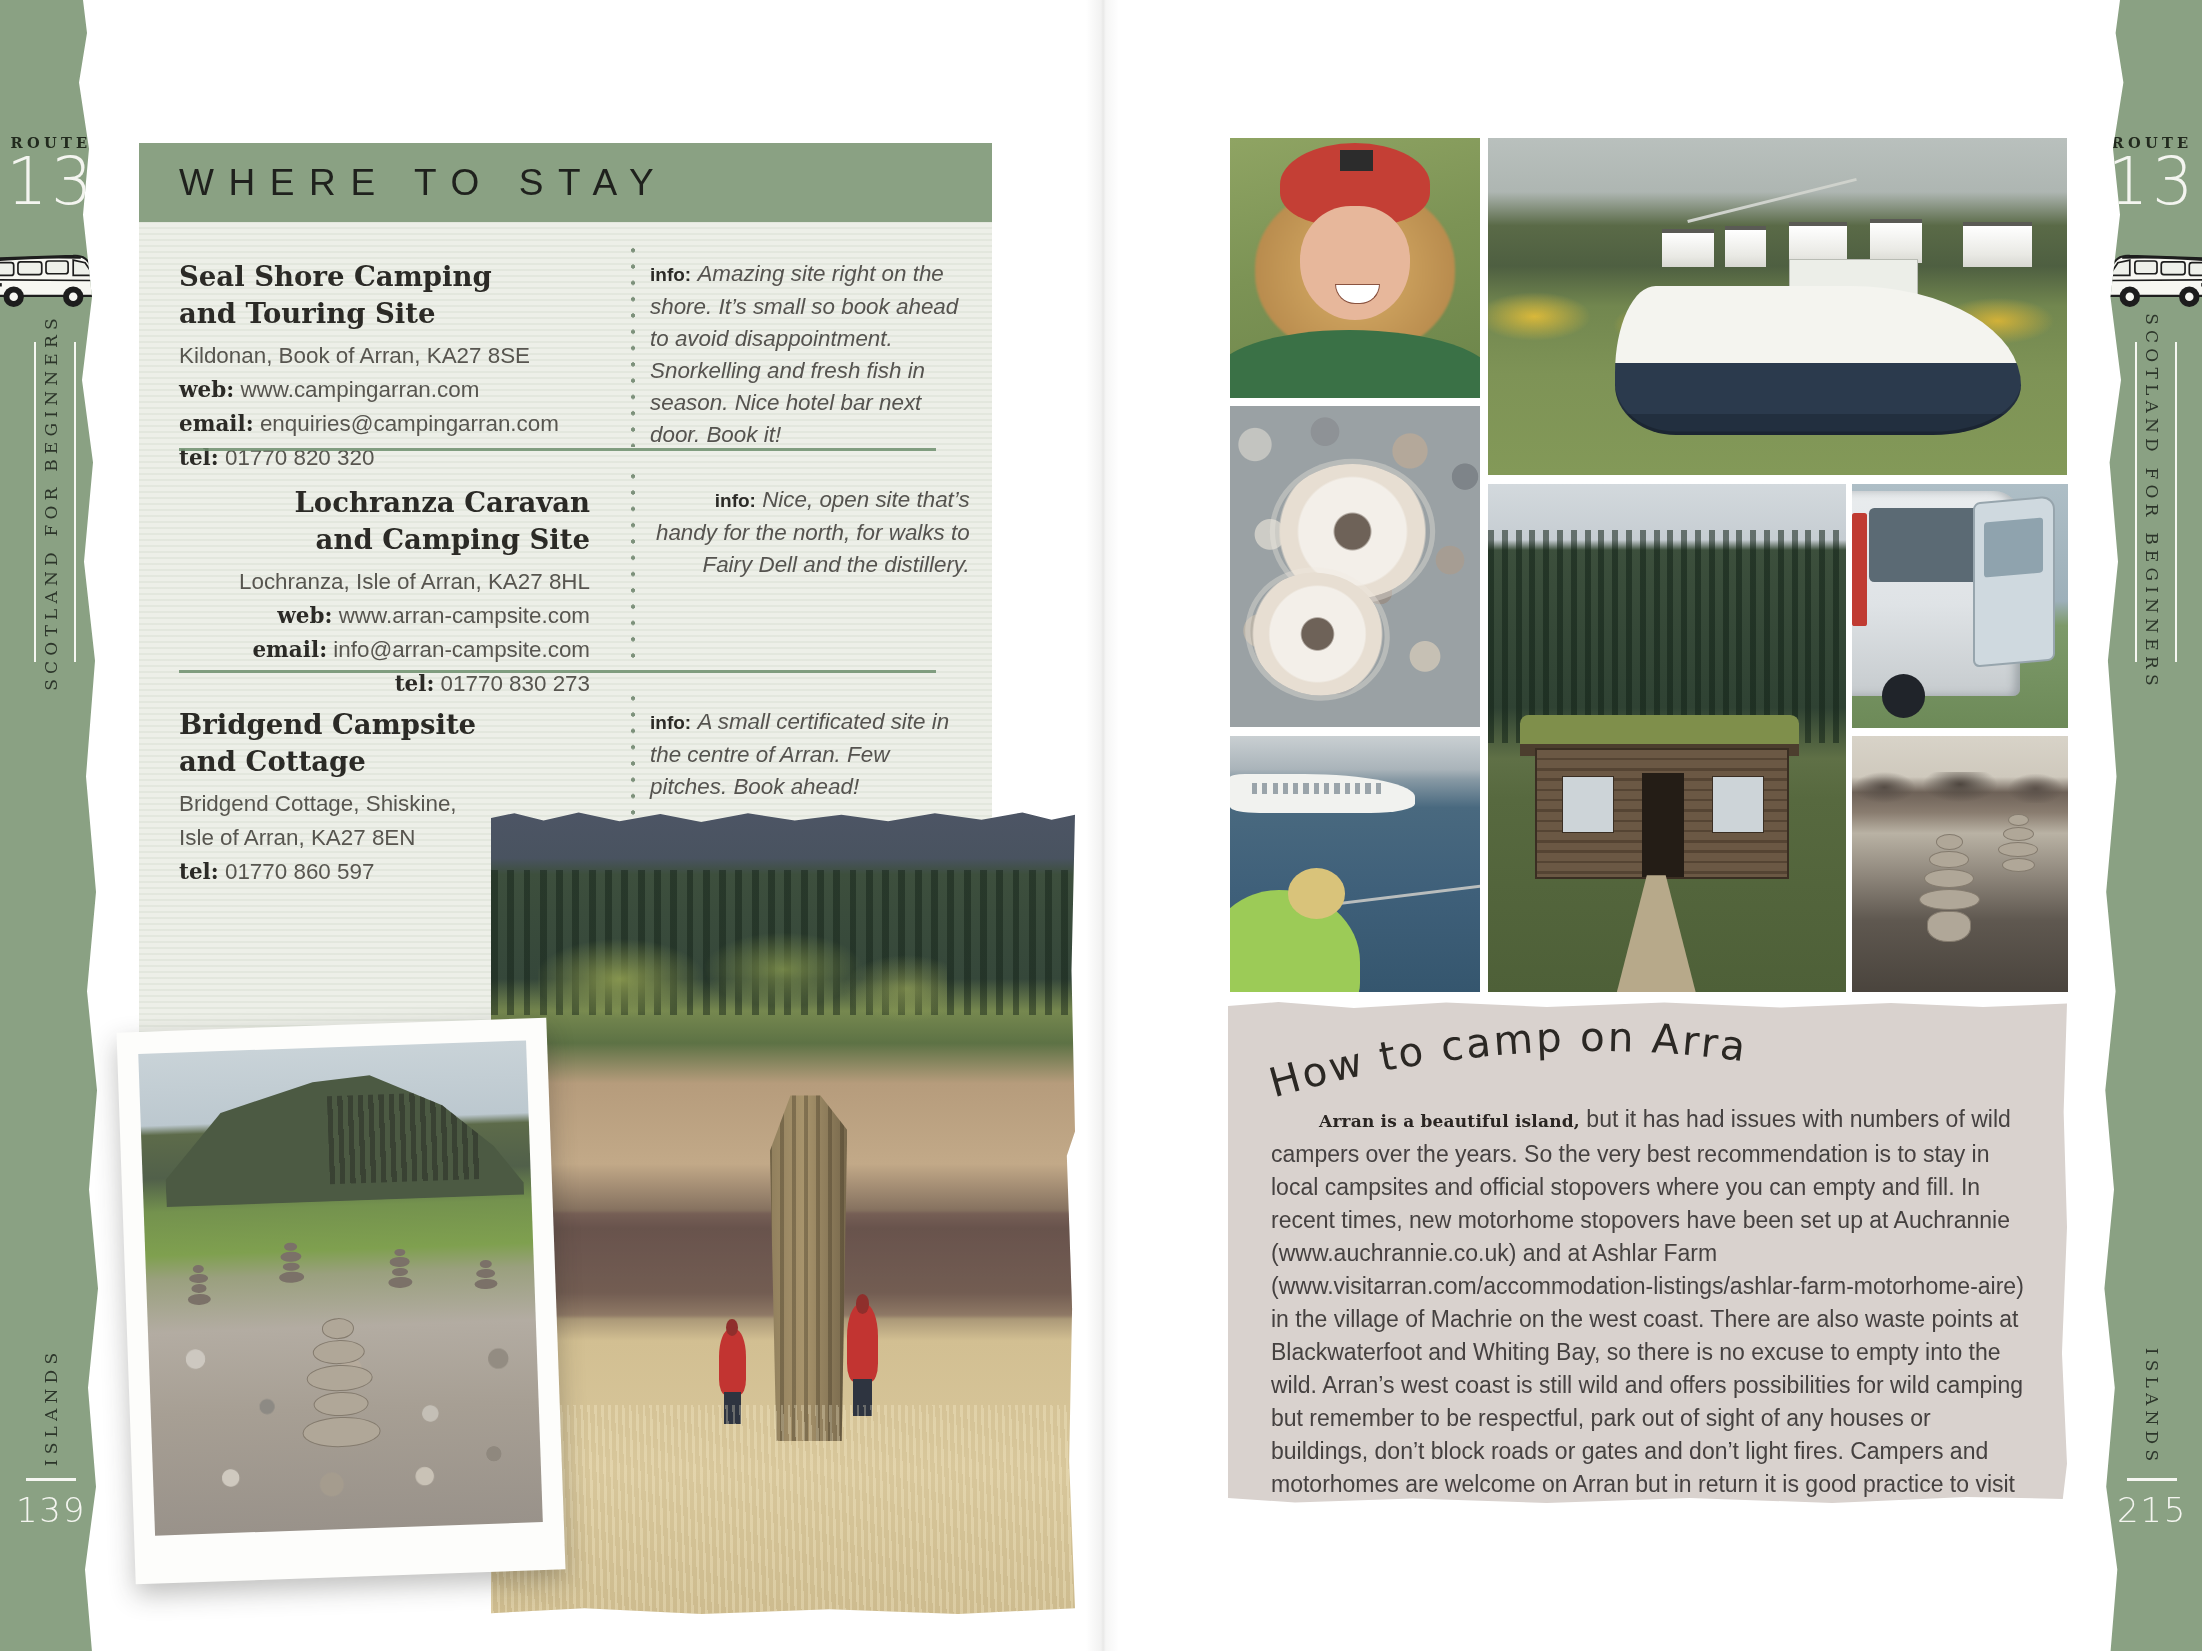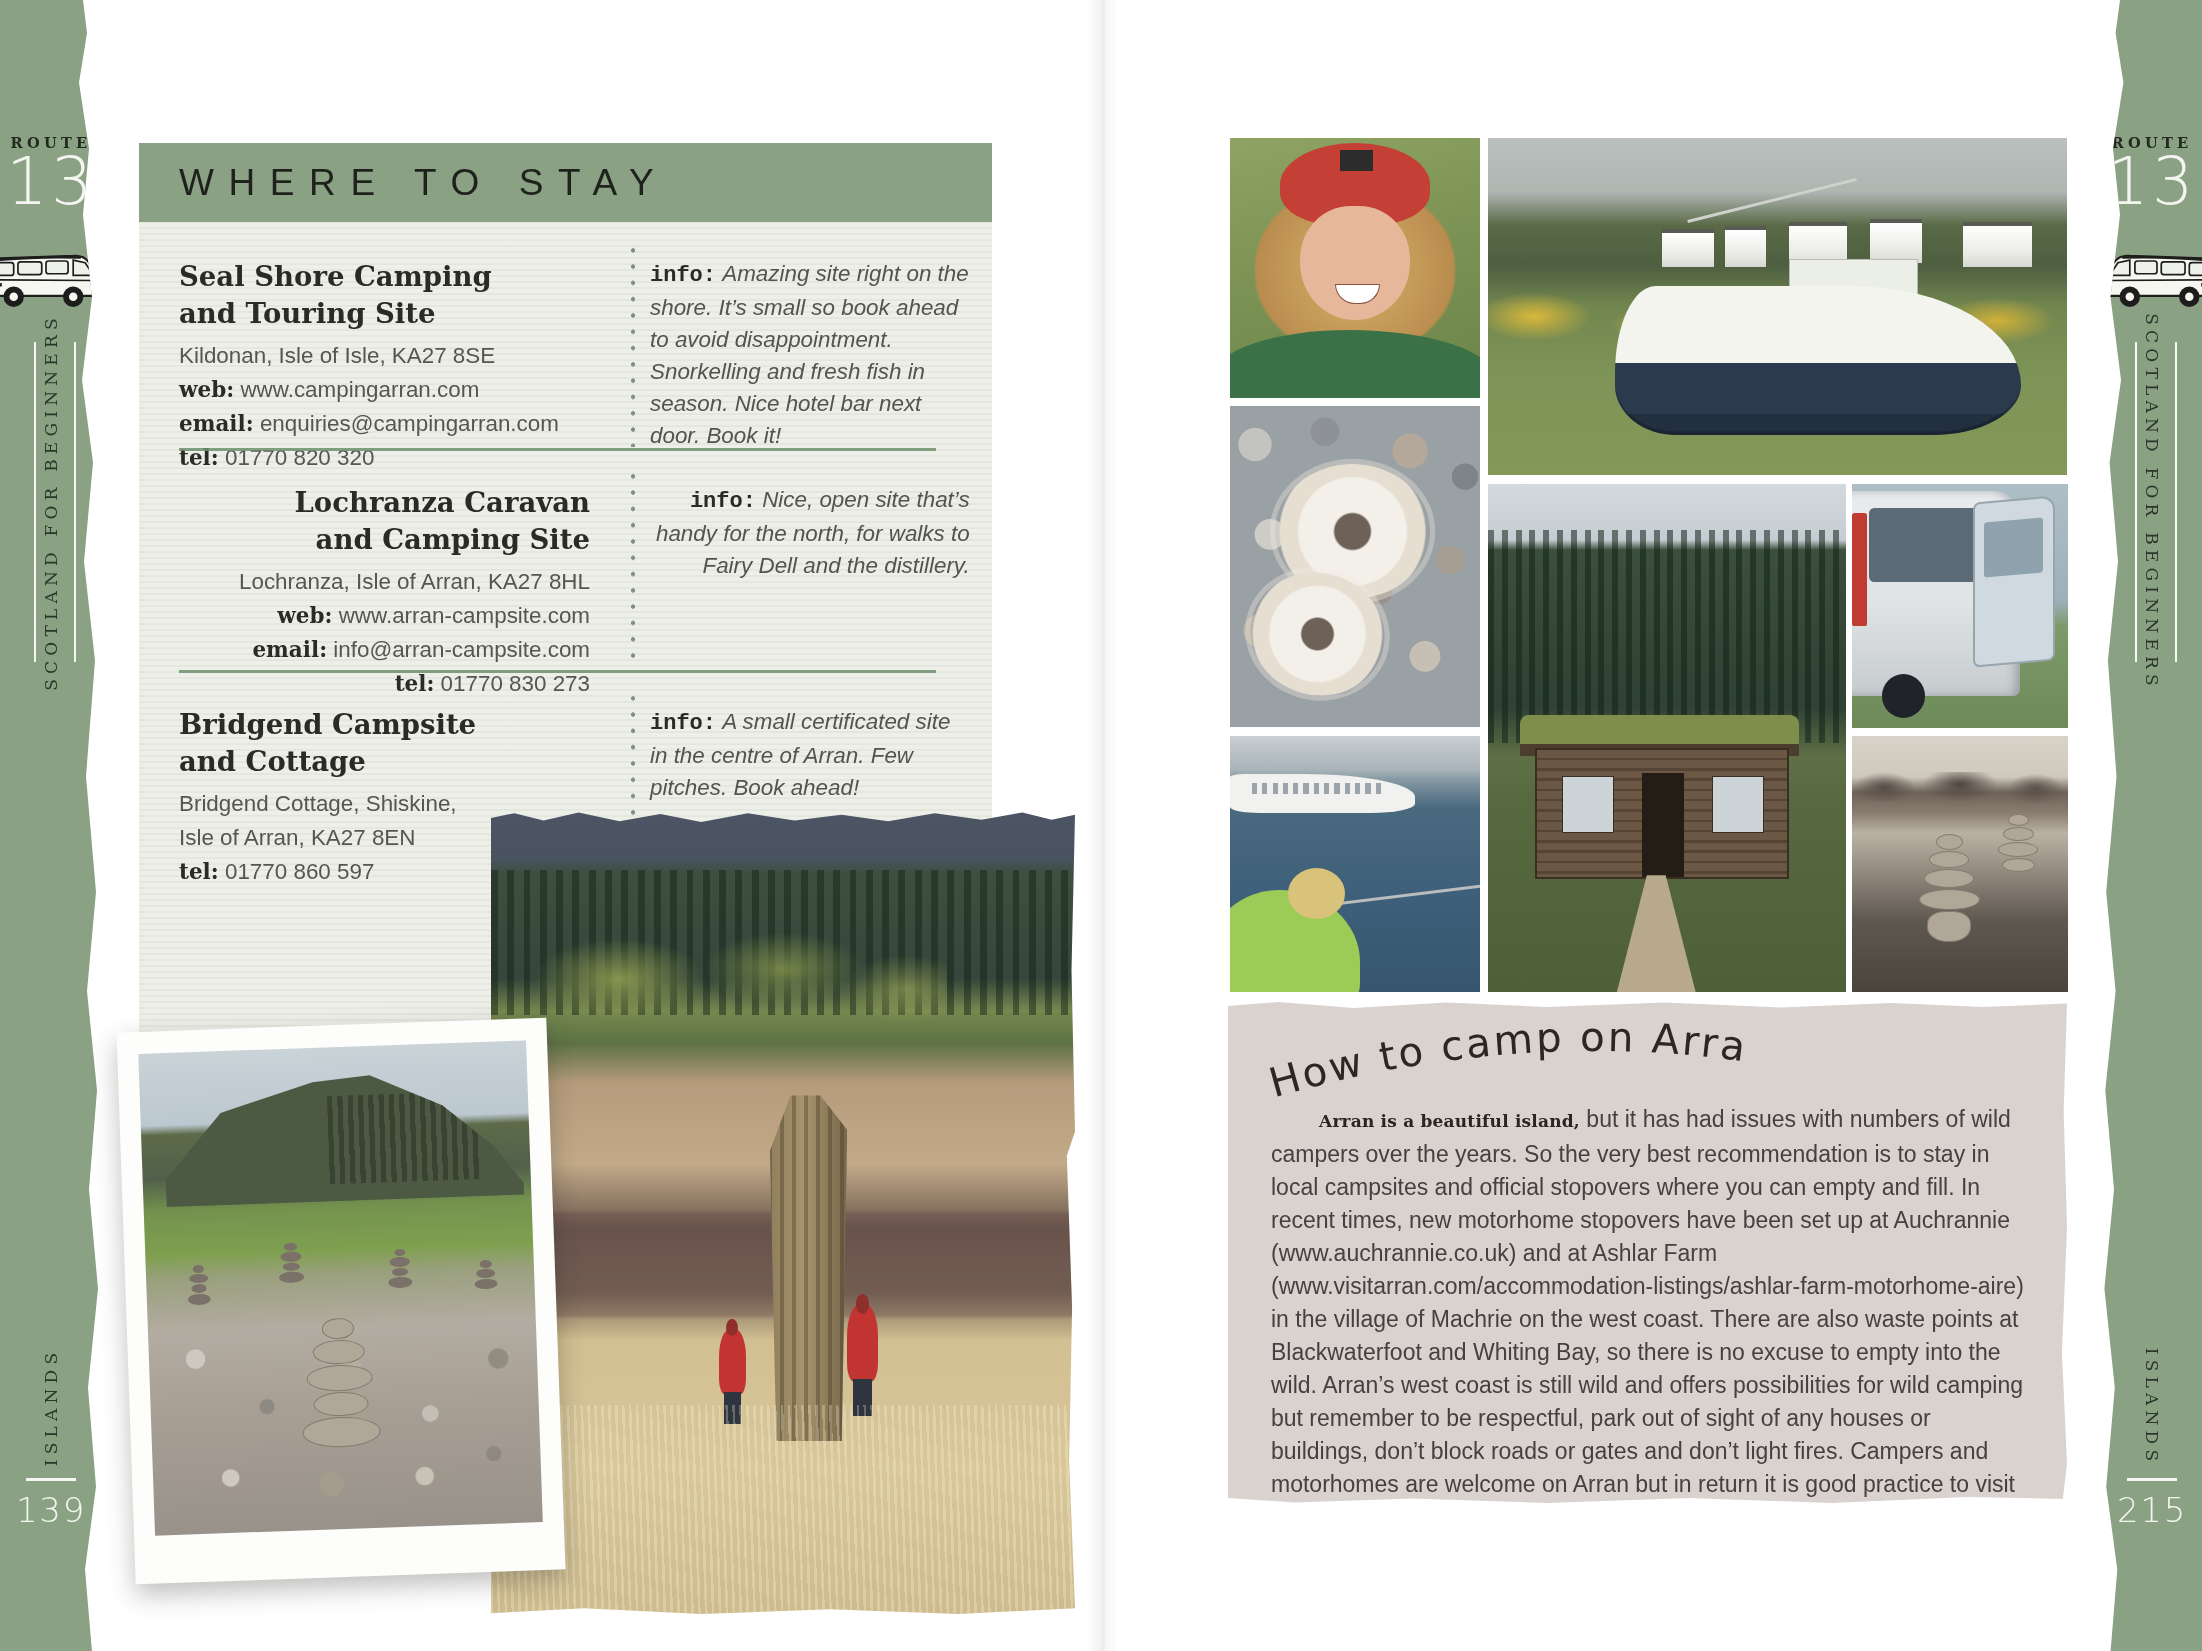--- a/index.html
+++ b/index.html
@@ -62,21 +62,21 @@
   .l-name{margin:0 0 6.9px 0;font-family:"DejaVu Serif",serif;font-weight:bold;font-size:27.5px;
     line-height:37px;color:#2b2a26;white-space:pre-line;}
   .l-contact{margin:0;font-size:22.4px;line-height:34px;color:#57554f;white-space:pre-line;}
   .l-contact b{font-family:"DejaVu Serif",serif;font-size:21.5px;color:#2b2a26;}
 
   .dots{position:absolute;left:452px;top:-5.2px;bottom:0;width:4.3px;
     background-image:radial-gradient(circle at 2.2px 4.3px,#7d917b 1.9px,rgba(0,0,0,0) 2.3px);
     background-size:4.3px 16.3px;background-repeat:repeat-y;}
   .row-3 .dots{bottom:auto;height:129px;}
   .col-info{position:absolute;left:471px;right:0;top:6.9px;font-size:22.4px;line-height:32px;color:#55534f;}
-  .col-info b{font-family:Liberation Mono, monospace;font-style:normal;font-size:22px;color:#2b2a26;}
+  .col-info b{font-family:Liberation Sans, sans-serif;font-style:normal;font-size:19px;color:#2b2a26;}
   .col-info i{font-style:italic;}
 
   
   .photo{position:absolute;overflow:hidden;}
   .layer{position:absolute;}
 
   
   #ph-stone{left:491px;top:810px;width:584px;height:804px;
     background:linear-gradient(180deg,#4d5565 0%,#495360 6%,#3d4f3d 8%,#35473a 21%,#76884f 25%,#5d7245 29%,#b69c7c 34%,#c2a988 44%,#6e5c50 52%,#7c6a58 60%,#d2bf92 66%,#d8c79b 82%,#cdbb8e 100%);
     clip-path:polygon(0 1.0%,4% .4%,9% 1.3%,15% .3%,22% 1.4%,29% .5%,36% 1.5%,44% .4%,52% 1.3%,60% .6%,68% 1.4%,76% .4%,84% 1.2%,91% .3%,96% 1.2%,100% .6%,99.4% 20%,100% 40%,98.6% 43%,99.5% 62%,99% 81%,100% 99.3%,80% 100%,58% 99.4%,36% 100%,16% 99.3%,0 99.9%);}
@@ -292,21 +292,21 @@
 
   <div id="card">
     <div id="card-banner">
       <h1>WHERE TO STAY</h1>
     </div>
 
     <div class="row row-1">
       <div class="col-left">
         <h2 class="l-name">Seal Shore Camping
 and Touring Site</h2>
-        <p class="l-contact">Kildonan, Isle of Isle, KA27 8SE</p>
+        <p class="l-contact">Kildonan, Book of Arran, KA27 8SE</p>
         <p class="l-contact"><b>web:</b> <span class="val">www.campingarran.com</span></p>
         <p class="l-contact"><b>email:</b> <span class="val">enquiries@campingarran.com</span></p>
         <p class="l-contact"><b>tel:</b> <span class="val">01770 820 320</span></p>
       </div>
       <div class="dots"></div>
       <div class="col-info"><b>info:</b> <i>Amazing site right on the shore. It’s small so book ahead to avoid disappointment. Snorkelling and fresh fish in season. Nice hotel bar next door. Book it!</i></div>
     </div>
     <div class="rule rule-1"></div>
 
     <div class="row row-2">

